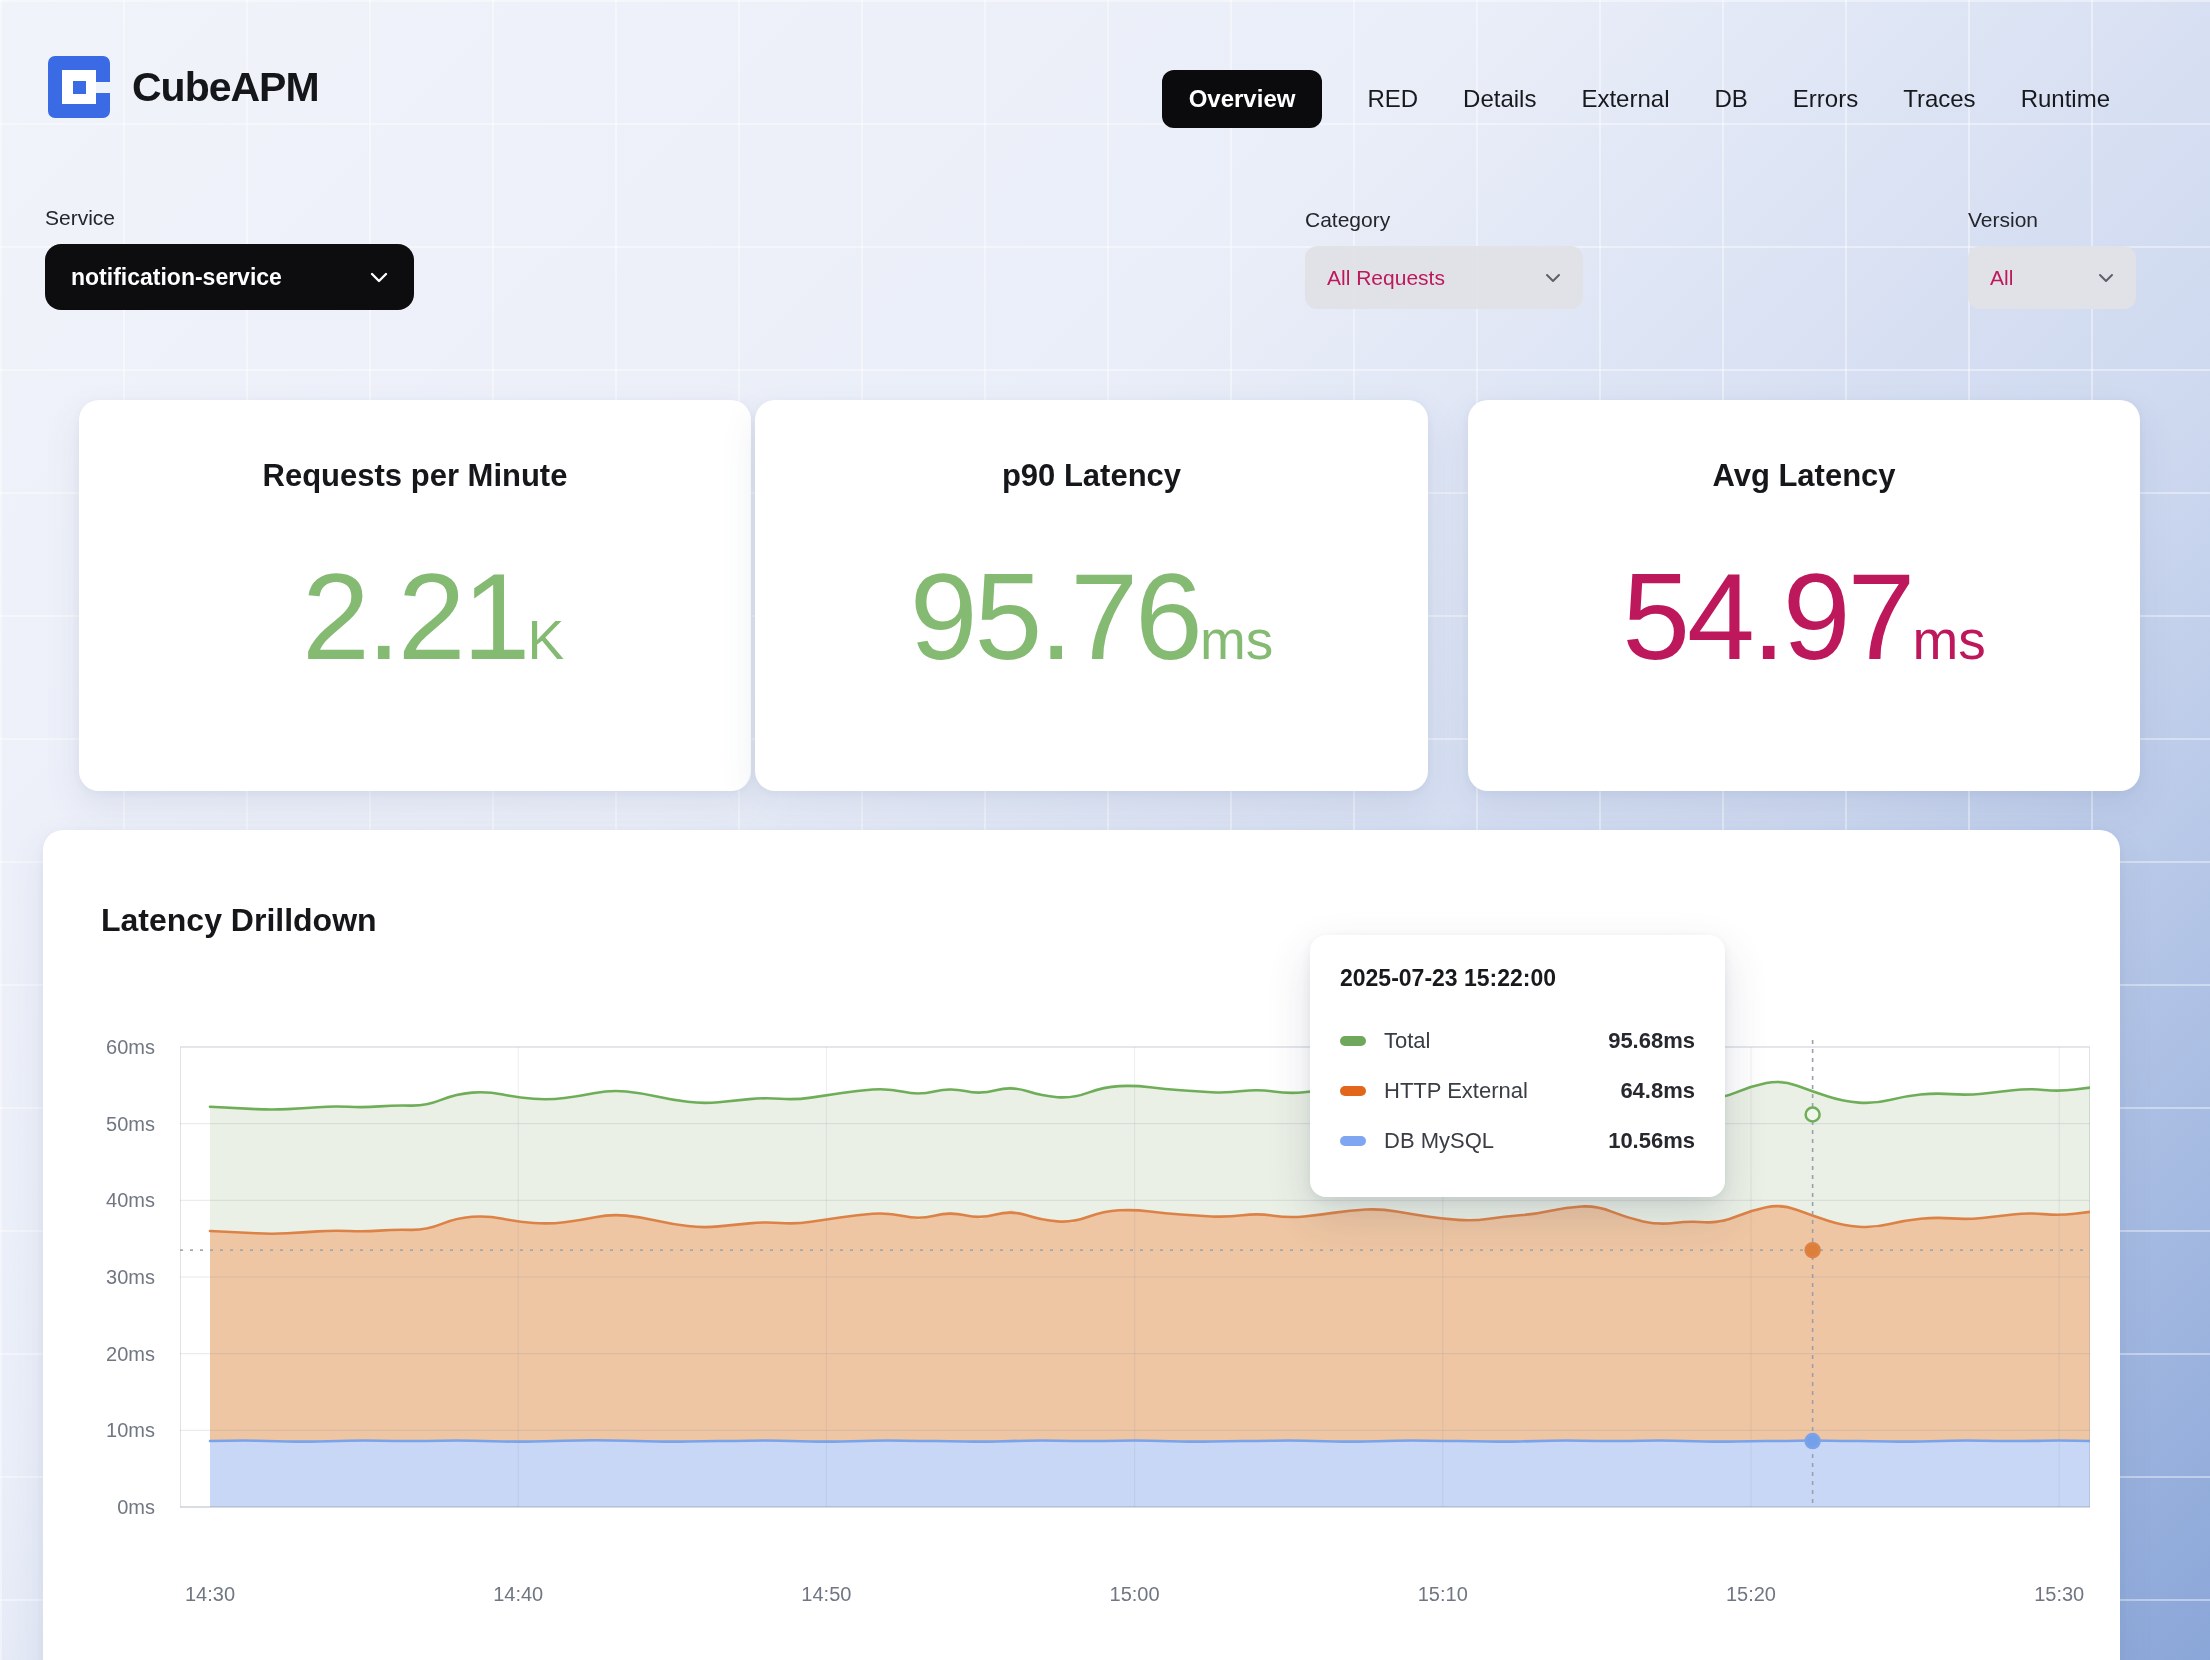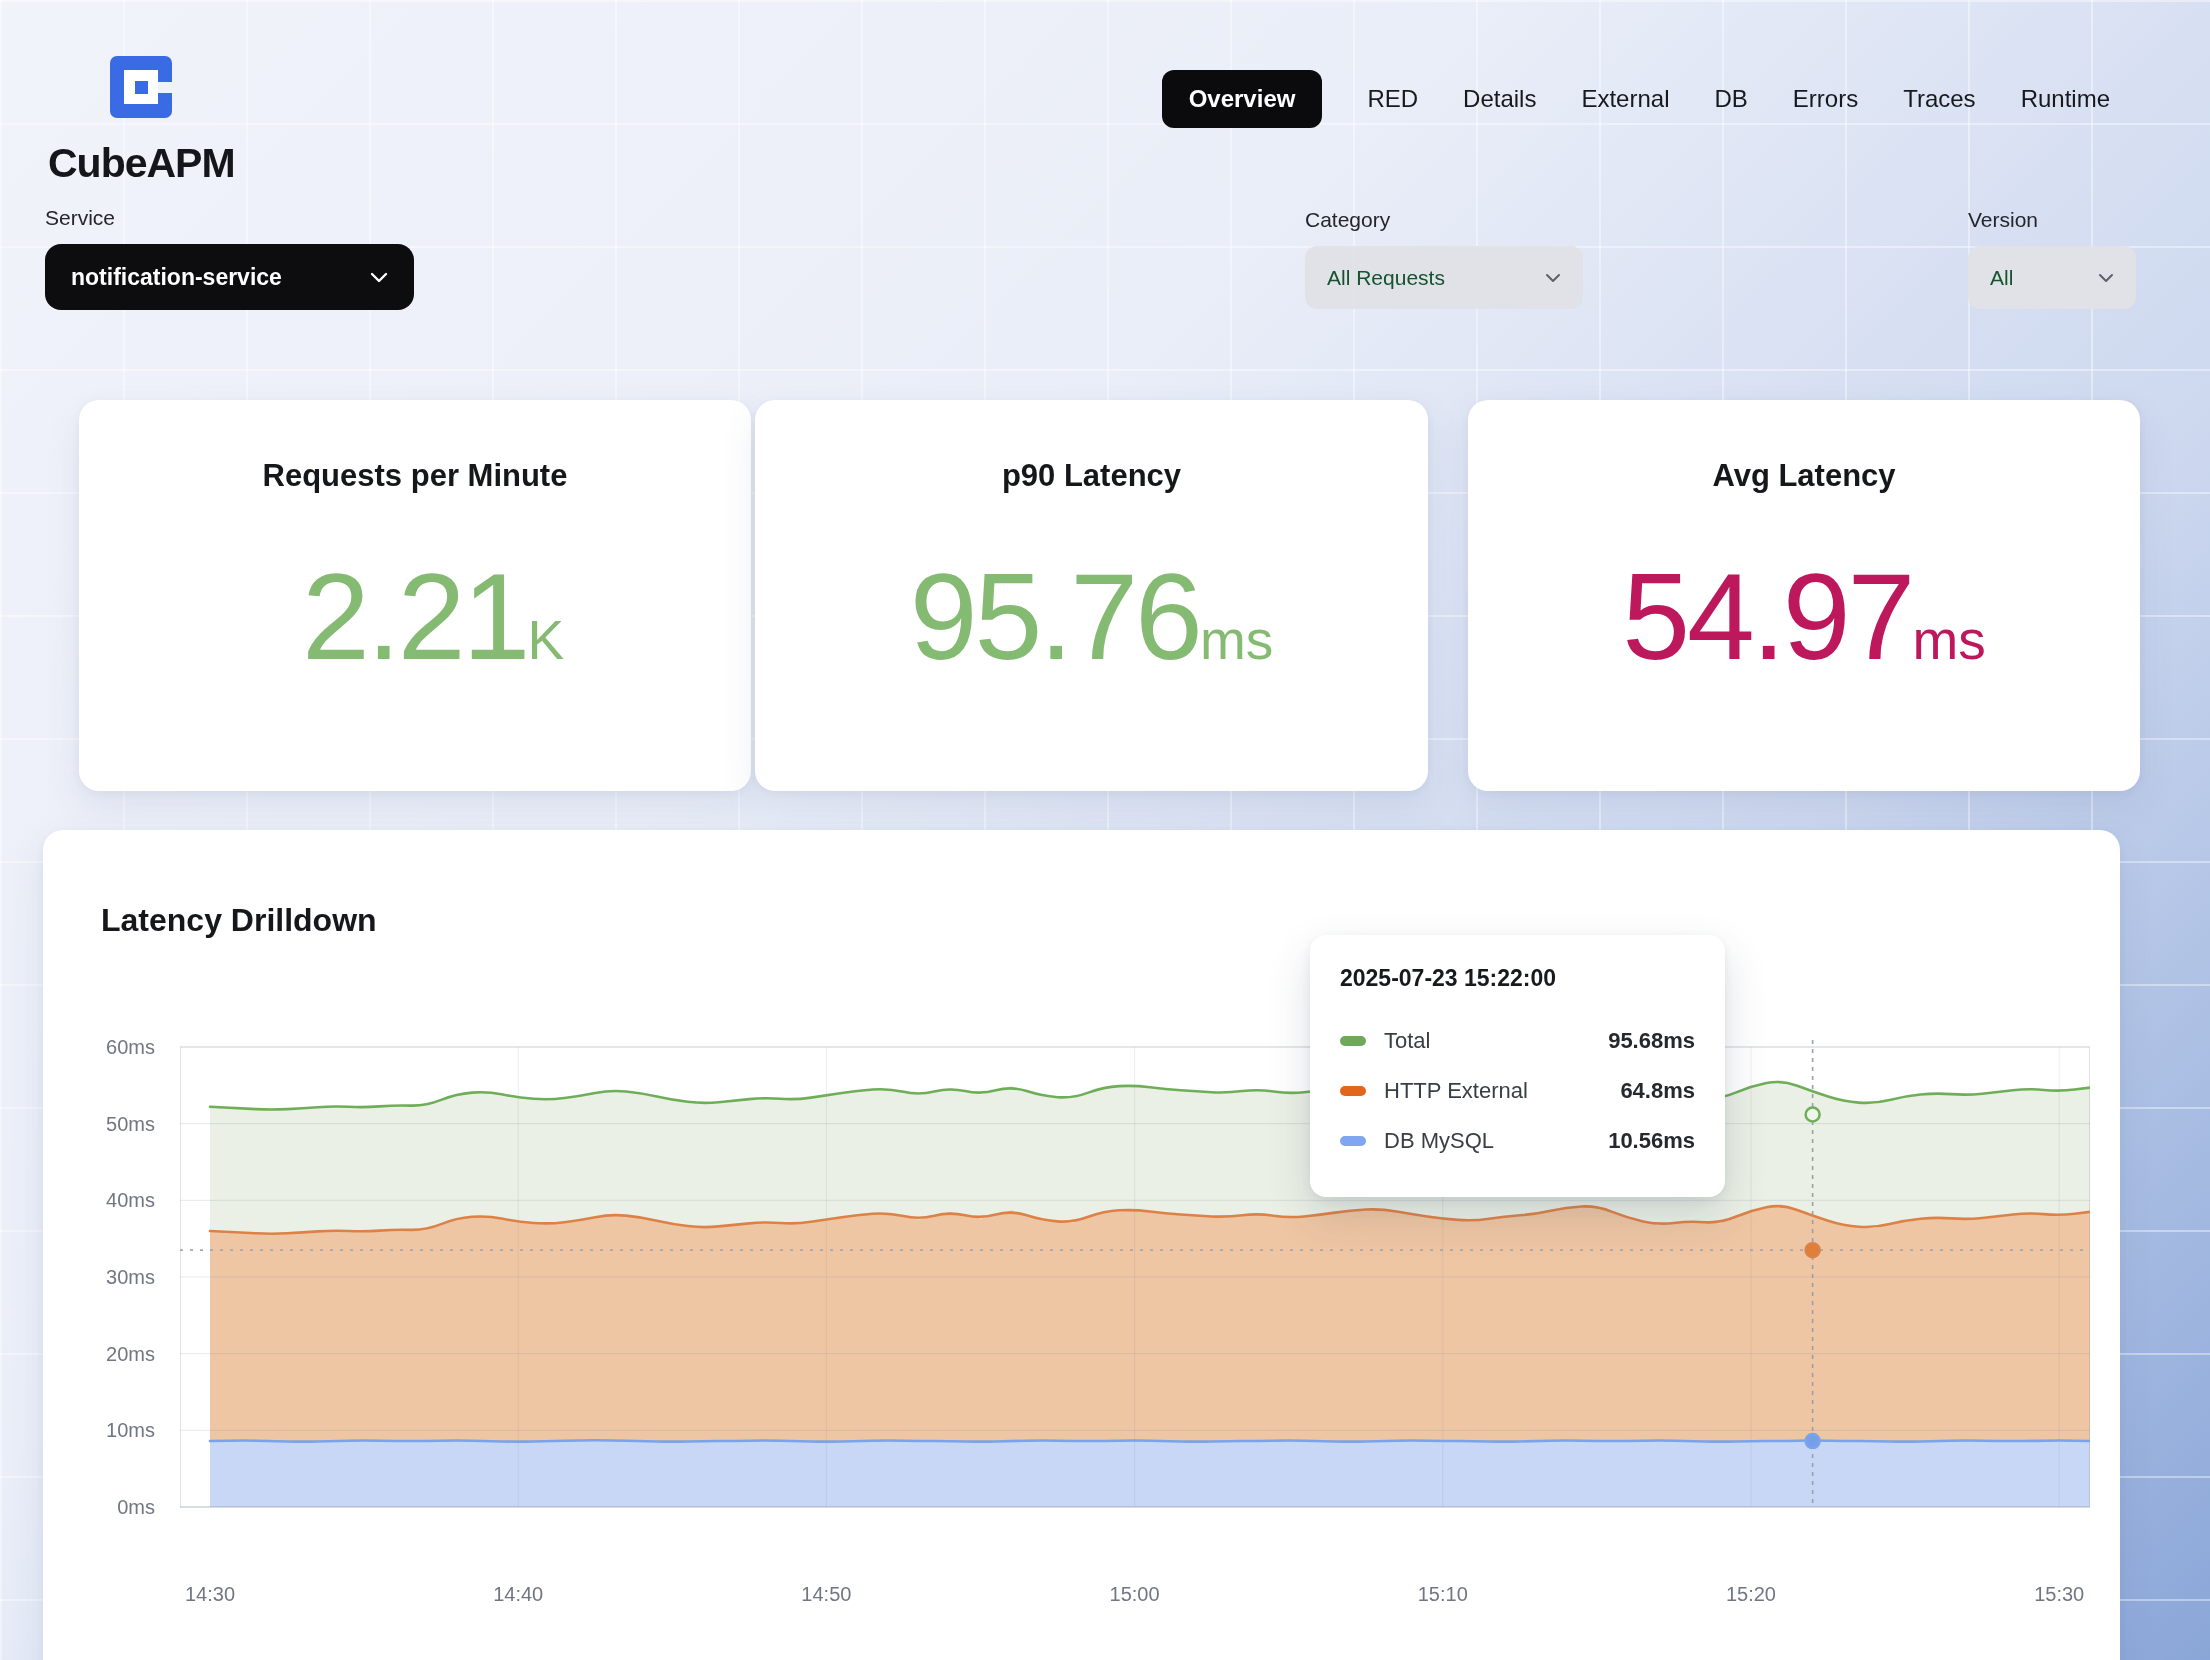--- a/index.html
+++ b/index.html
@@ -10,39 +10,39 @@
   }
   .page{
     position:relative; width:2210px; height:1660px; overflow:hidden;
     background:
       linear-gradient(rgba(255,255,255,.40) 2px, transparent 2px),
       linear-gradient(90deg, rgba(255,255,255,.40) 2px, transparent 2px),
       linear-gradient(135deg,#f1f3fa 0%,#eaeef8 38%,#cdd8ef 68%,#8aa6d8 100%);
     background-size:123px 123px,123px 123px,100% 100%;
   }
   
-  .brand{ position:absolute; left:48px; top:56px; display:flex; align-items:center; gap:22px;flex-direction:column; }
+  .brand{ position:absolute; left:48px; top:56px; display:flex; align-items:center; gap:22px; }
   .logo{ position:relative; width:62px; height:62px; background:var(--logo,#3a6be4); border-radius:7px; }
   .logo .inner{ position:absolute; left:14px; top:14px; width:34px; height:34px; background:#fff; }
   .logo .core{ position:absolute; left:25px; top:25px; width:13px; height:13px; background:var(--logo,#3a6be4); }
   .logo .notch{ position:absolute; right:0; top:26px; width:14px; height:11px; background:#eef2fa; }
   .brand-name{ font-size:41px; font-weight:700; color:#14161a; letter-spacing:-1px; }
   .tabs{ position:absolute; right:100px; top:70px; display:flex; align-items:center; gap:45px; }
   .tab{ font-size:24px; font-weight:500; color:#17191d; cursor:pointer; white-space:nowrap; }
   .tab.active{ background:#0b0b0e; color:#ffffff; padding:15px 27px; border-radius:12px; font-weight:600; }
   
   .filter-label{ font-size:21px; font-weight:500; color:#24262b; margin-bottom:14px; }
   .select{ display:flex; align-items:center; justify-content:space-between; cursor:pointer; border:none; }
   .select.dark{
     width:369px; height:66px; background:#0d0d10; border-radius:16px;
     color:#fff; font-size:23px; font-weight:700; padding:0 26px;
   }
   .select.light{
     height:63px; background:rgba(224,225,230,.95); border-radius:12px;
-    color:#14532d; font-size:21px; font-weight:500; padding:0 22px;
+    color:#be185d; font-size:21px; font-weight:500; padding:0 22px;
   }
   .f-service{ position:absolute; left:45px;   top:206px; }
   .f-category{position:absolute; left:1305px; top:208px; }
   .f-host{    position:absolute; left:1622px; top:208px; }
   .f-version{ position:absolute; left:1968px; top:208px; }
   .f-category .select{ width:278px; }
   .f-host .select{ width:308px; }
   .f-version .select{ width:168px; }
   .chev{ display:flex; align-items:center; margin-left:18px; }
   

